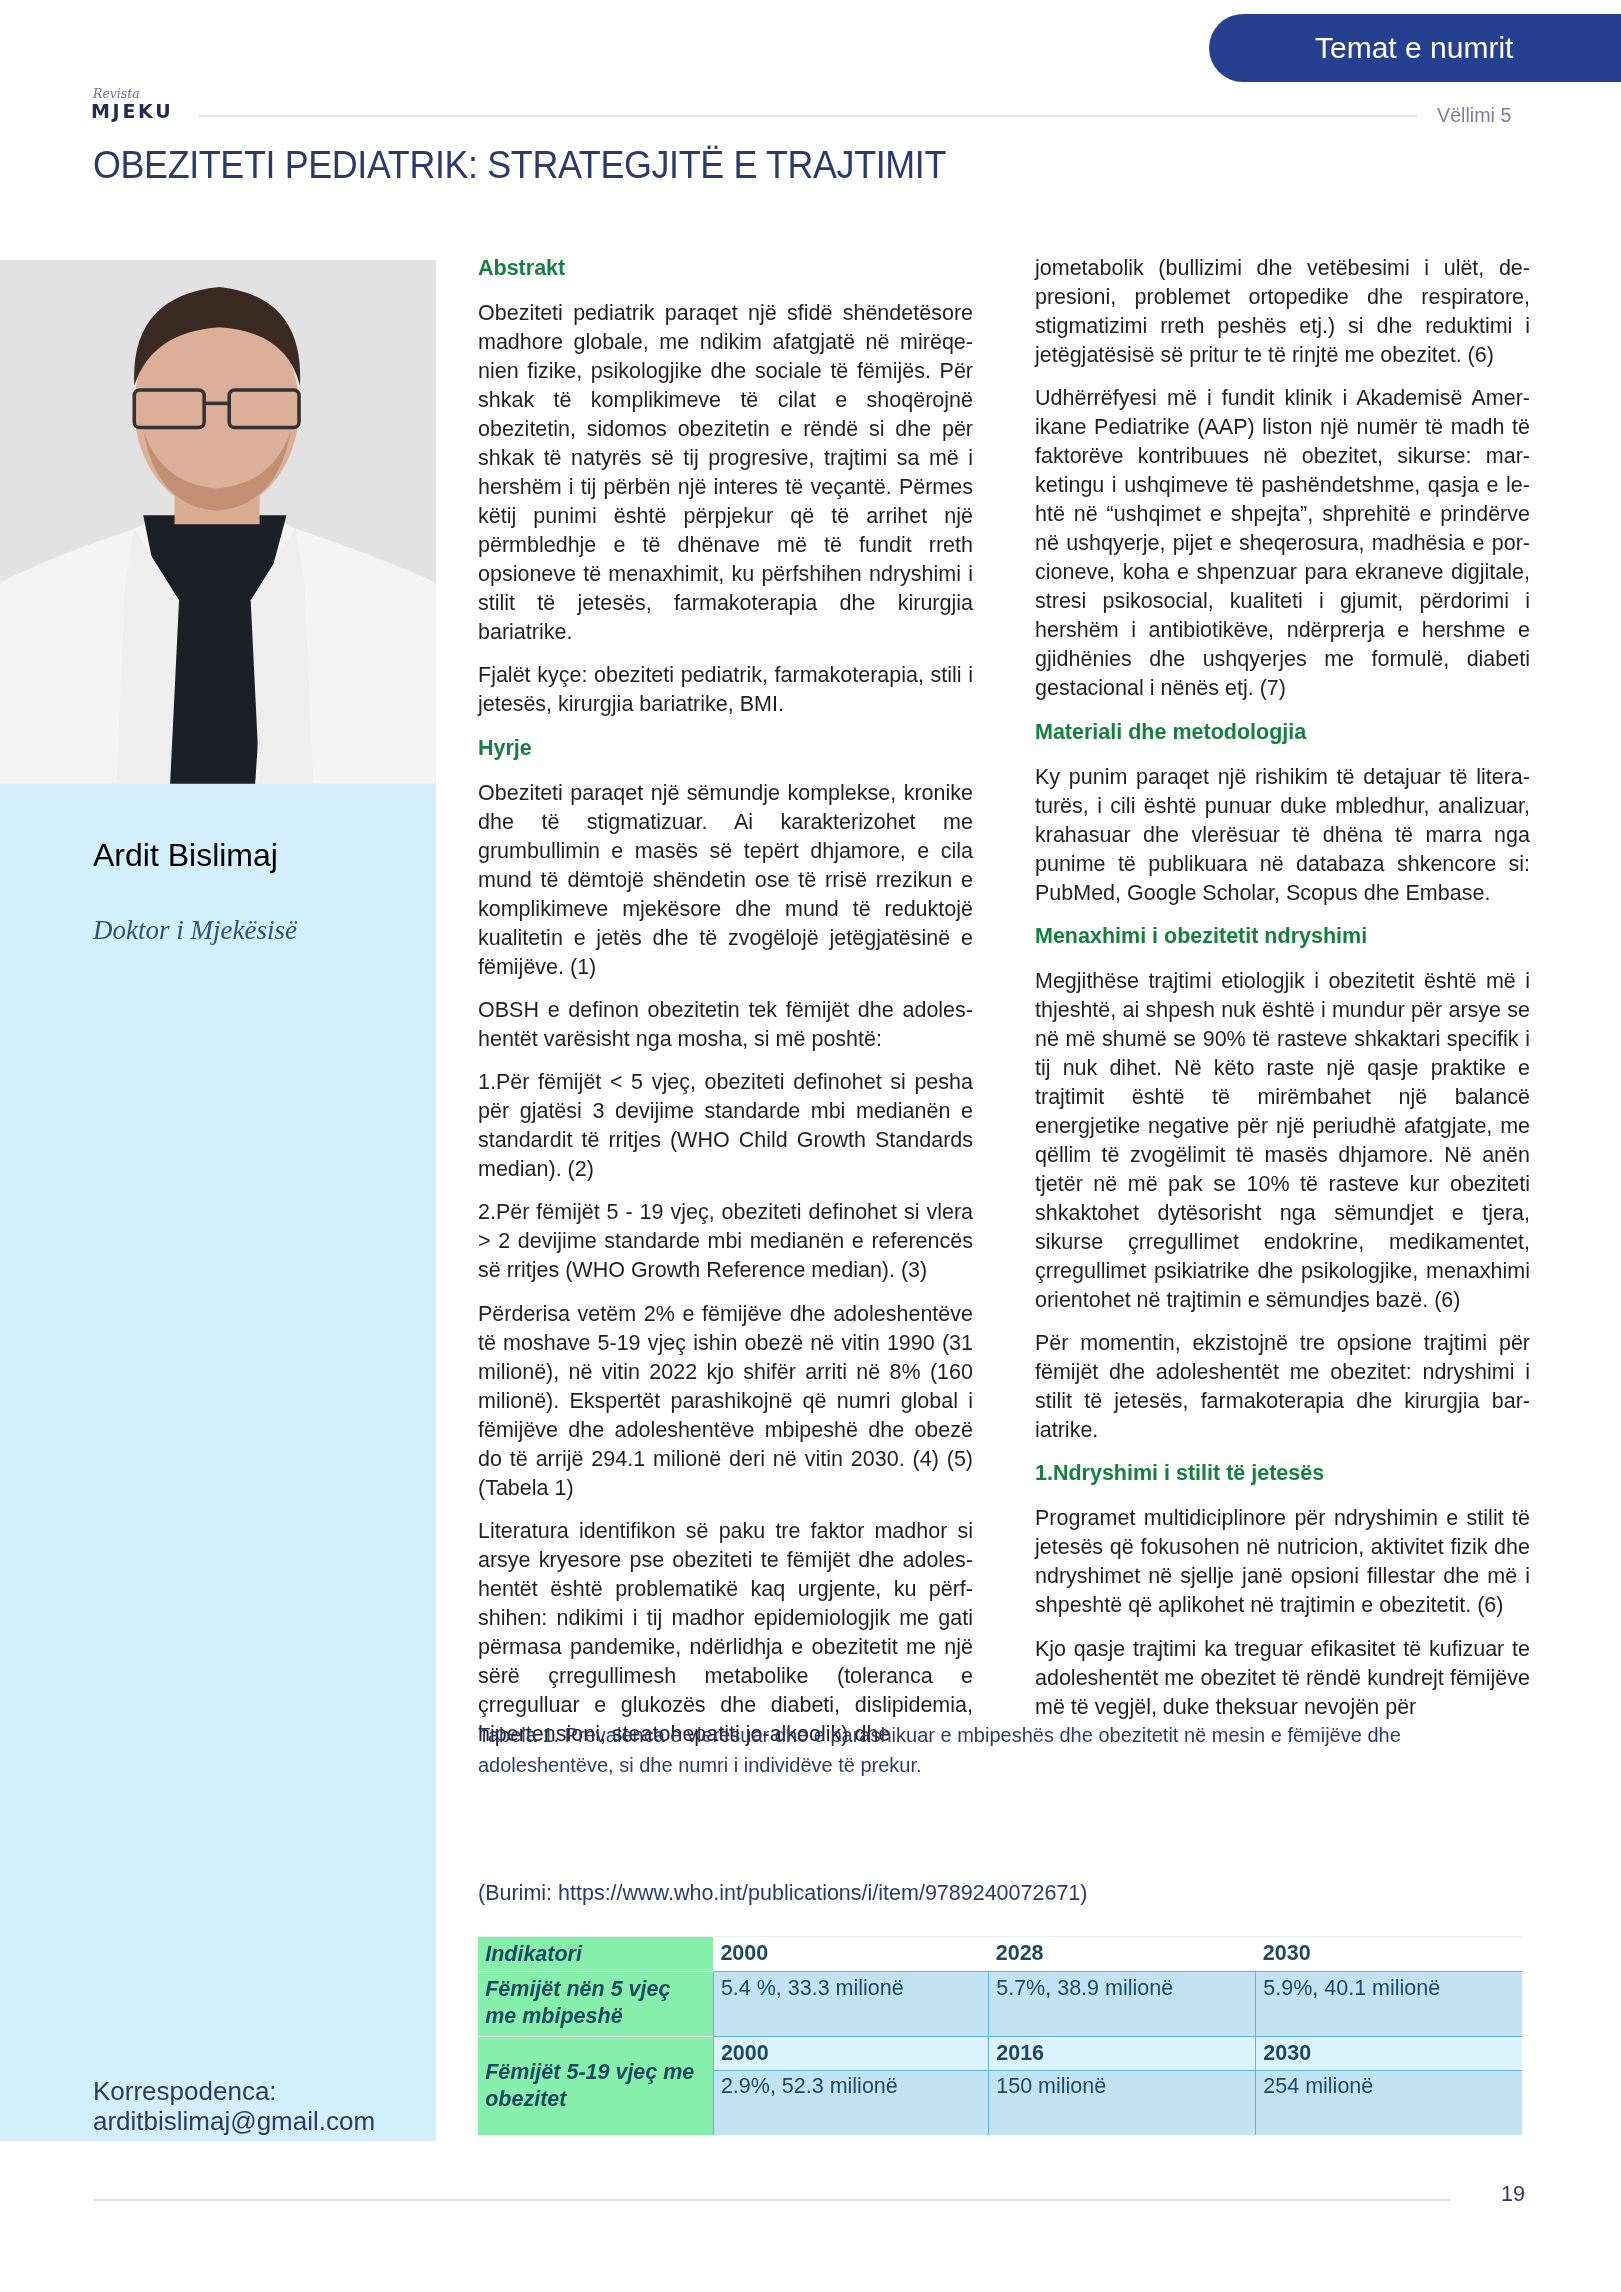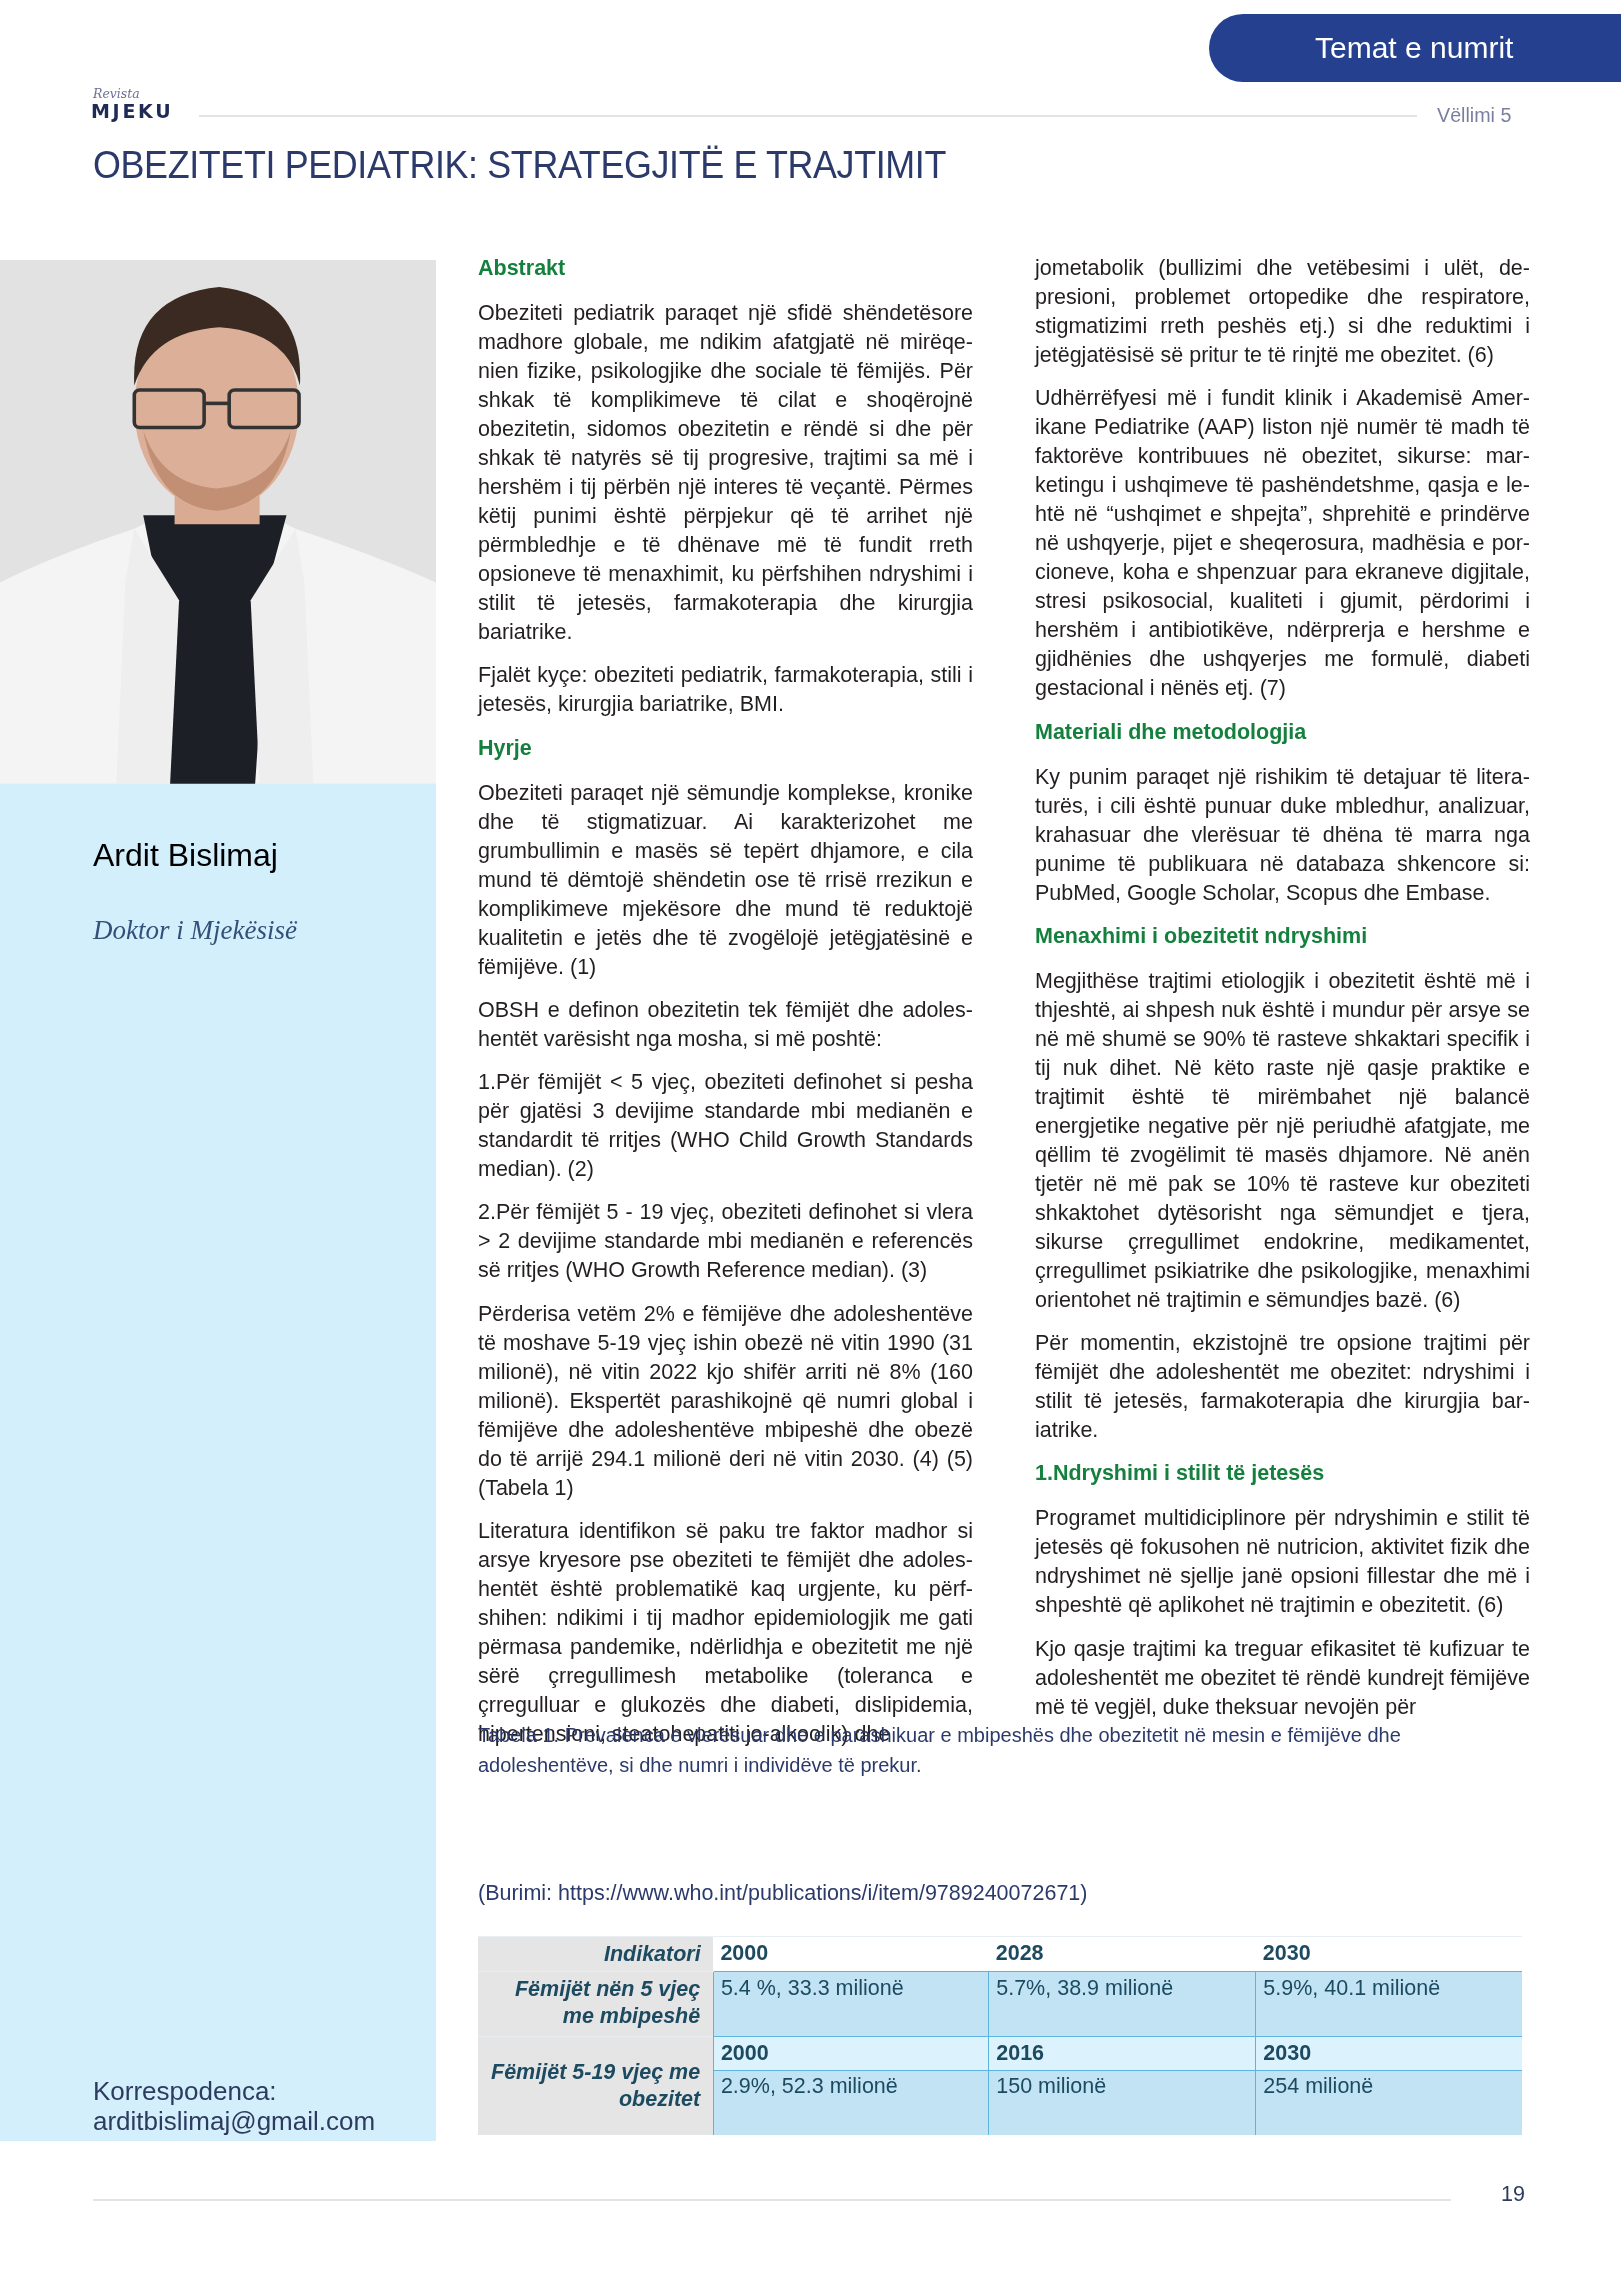--- a/index.html
+++ b/index.html
@@ -20,21 +20,21 @@
   .corr { left:93px; top:2076px; font-size:26px; color:#2d3b5e; line-height:30px; }
   .col { width:495px; font-size:21.5px; line-height:29px; text-align:justify; hyphens:manual; }
   .col p { margin:0 0 14.3px 0; }
   .col h3 { margin:0 0 16px 0; font-weight:bold; font-size:21.5px; color:#15803d; line-height:29px; }
   .col1 { left:478px; top:254px; }
   .col2 { left:1035px; top:254px; }
   .caption { left:478px; top:1721px; width:1057px; font-size:20px; line-height:29.6px; color:#2b3a6b; }
   .source { left:478px; top:1881px; font-size:21.5px; color:#2b3a6b; }
   table.tbl { position:absolute; left:478px; top:1936px; width:1044px; border-collapse:collapse; font-size:21.5px; color:#1c4a60; }
   .tbl td { padding:3.6px 7.2px; vertical-align:top; }
-  .tbl .rowhead { width:215px; text-align:right; font-weight:bold; font-style:italic; color:#1c4a60; background:#e5e5e5; line-height:27px; padding-right:12.5px; }
+  .tbl .rowhead { width:215px; font-weight:bold; font-style:italic; color:#1c4a60; background:#86efac; line-height:27px; padding-right:12.5px; }
   .tbl .hdr td { font-weight:bold; border-top:0.9px solid #e8eef2; }
   .tbl .hdr td.yr { background:#fff; }
   .tbl .val { background:#c2e3f4; border-left:0.9px solid #5fb4de; border-top:0.9px solid #5fb4de; height:57px; color:#1c4a60; }
   .tbl .subhdr { background:#dcf2fc; border-left:0.9px solid #5fb4de; border-top:0.9px solid #5fb4de; font-weight:bold; }
   .footer-line { left:93px; top:2199px; width:1358px; height:1.8px; background:#e3e3e3; }
   .pagenum { left:1501px; top:2182px; font-size:21.5px; color:#2d3b5e; }
 </style>
 </head>
 <body>
 

